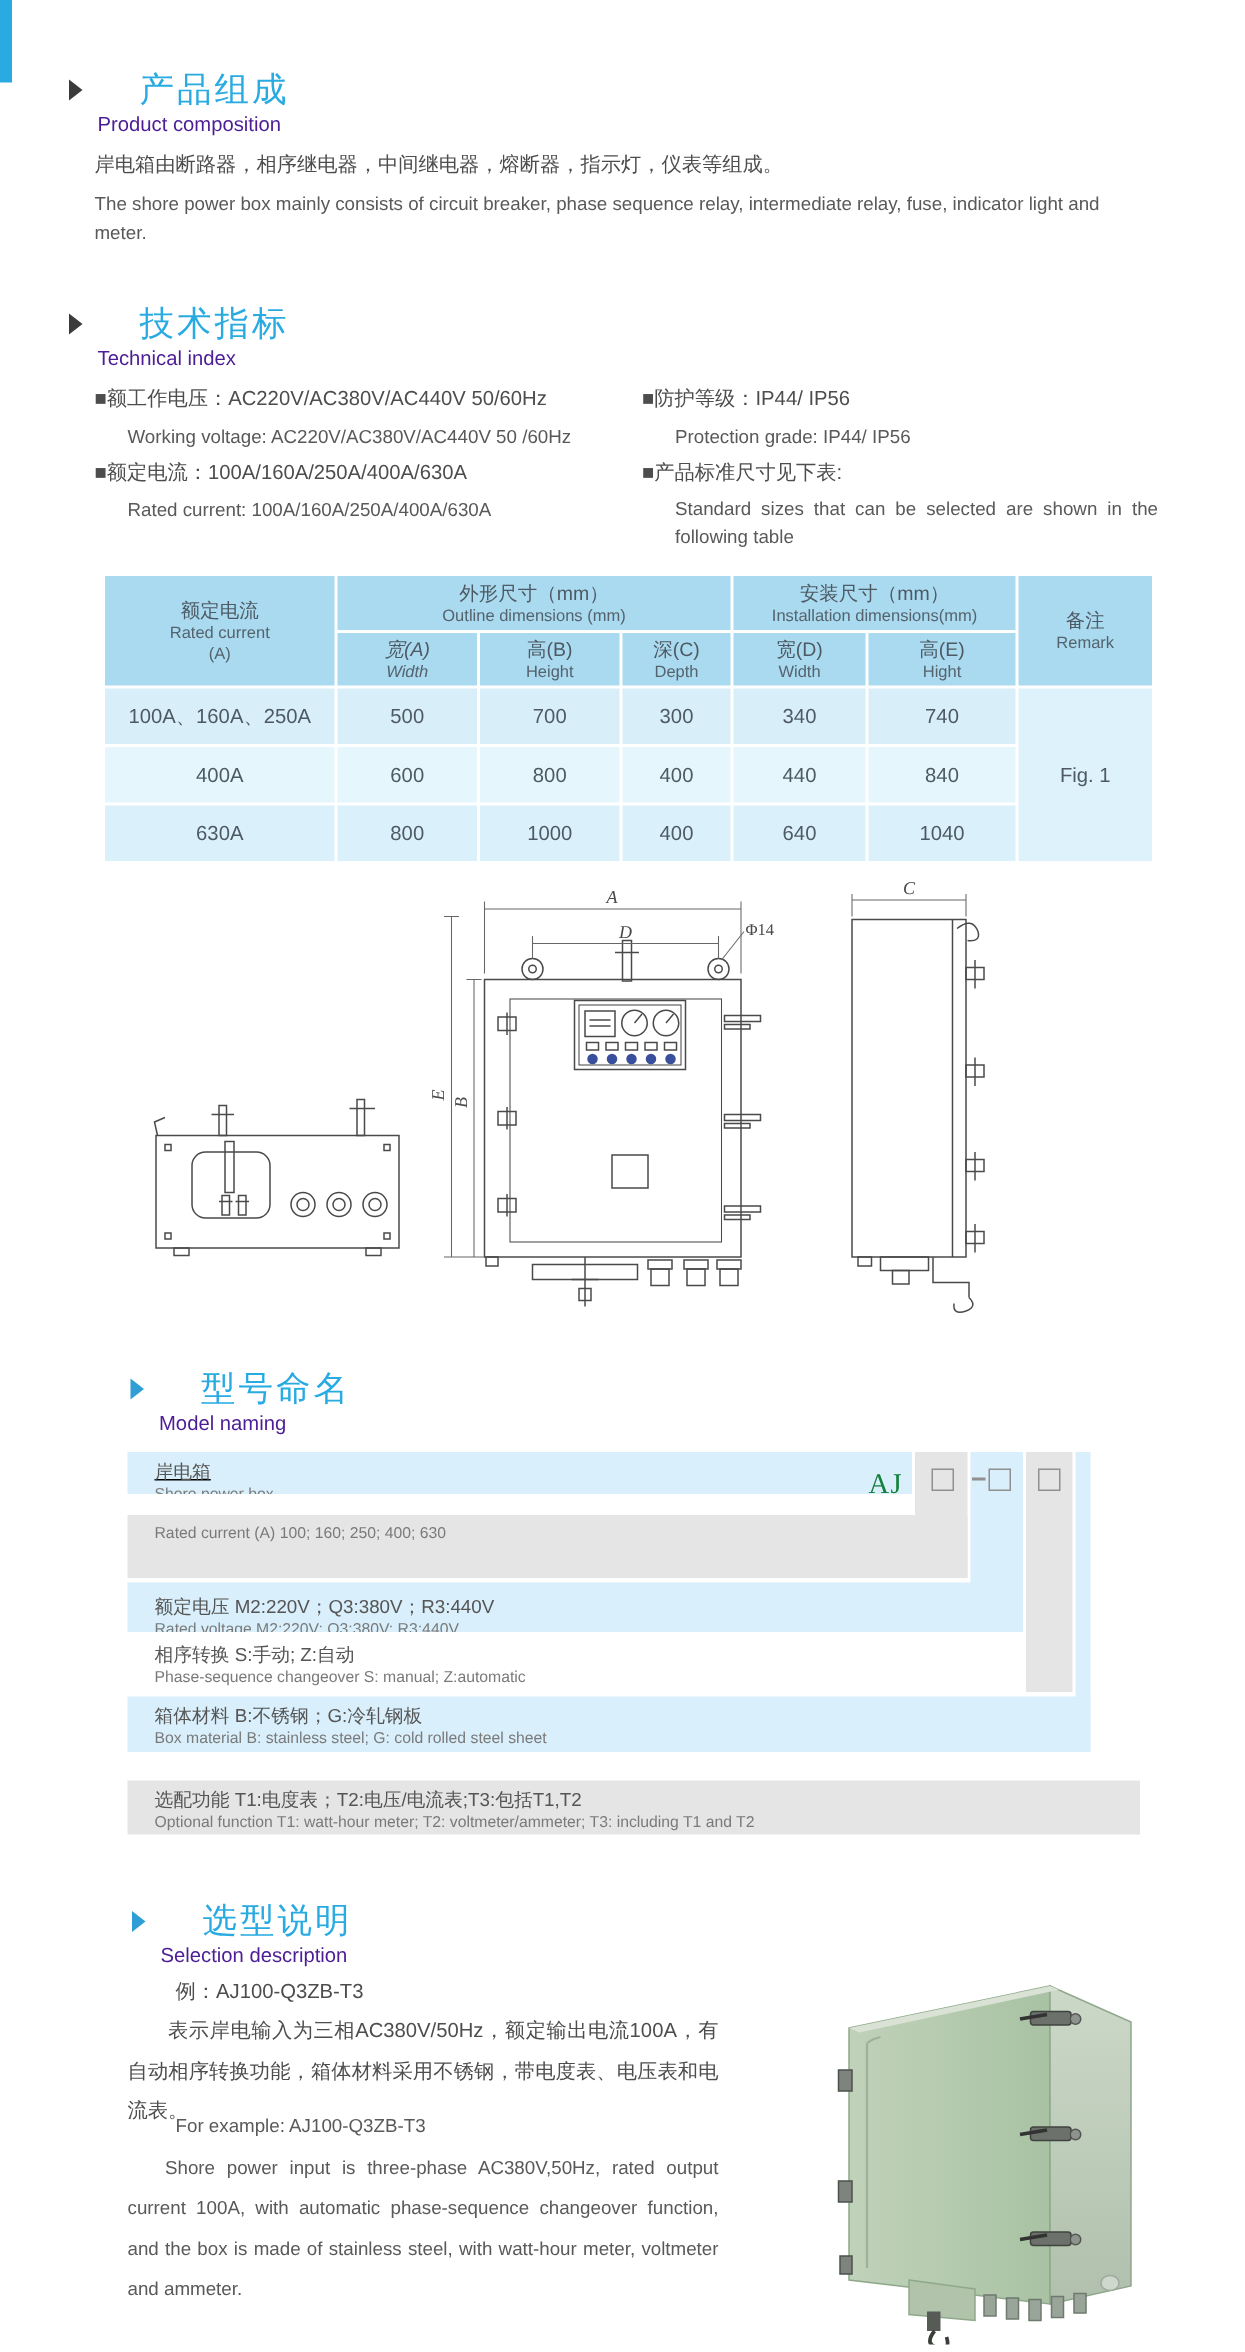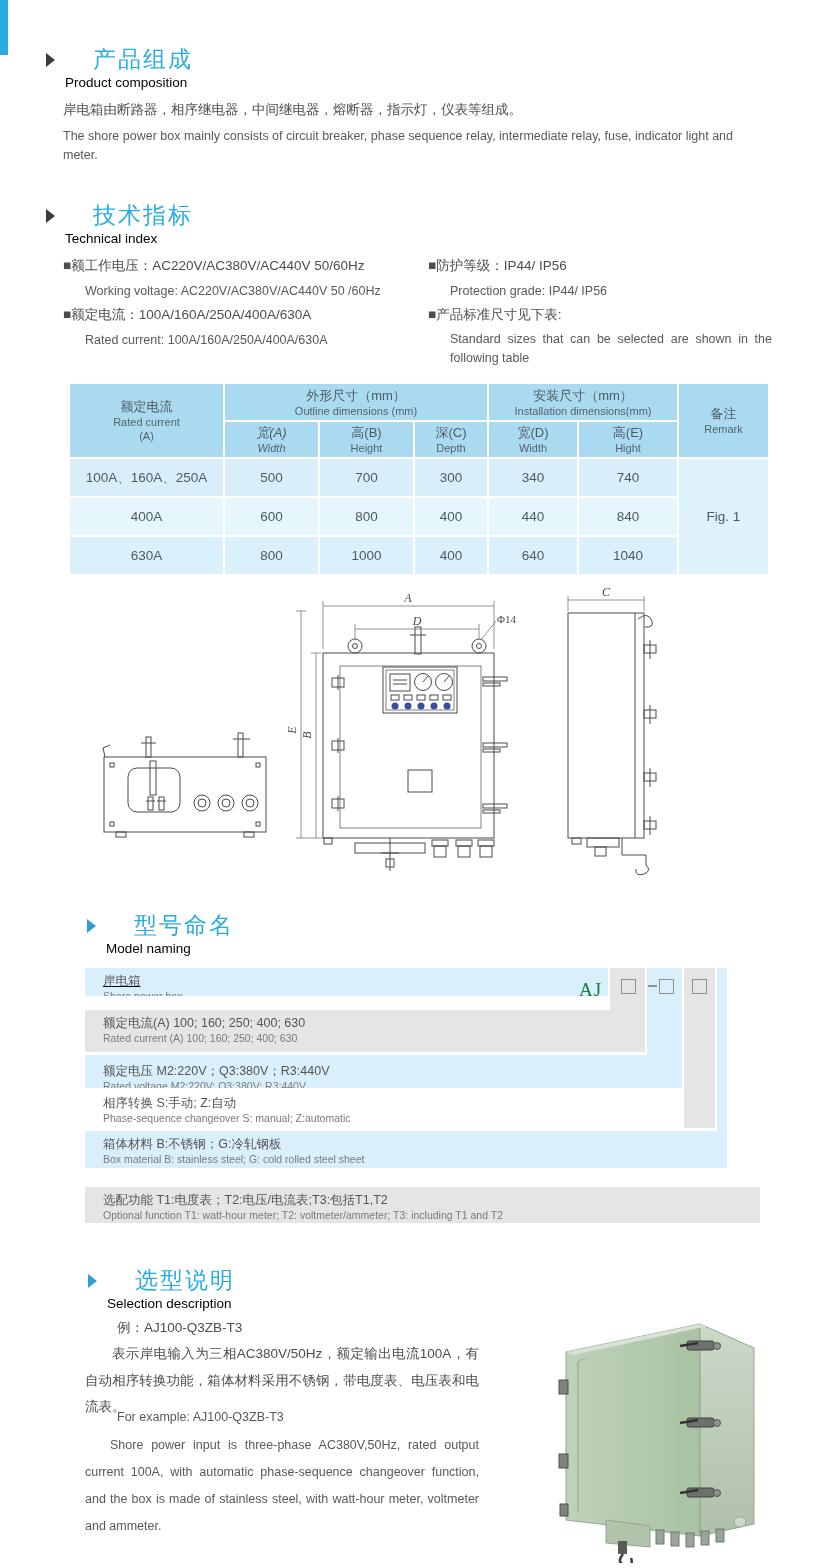--- a/index.html
+++ b/index.html
@@ -5,21 +5,21 @@
   html,body{margin:0;padding:0;background:#fff;}
   .page{position:relative;width:830px;height:1568px;background:#ffffff;overflow:hidden;
         font-family:"Liberation Sans","DejaVu Sans",sans-serif;}
   .abs{position:absolute;}
   
   .sec-head{position:absolute;display:flex;align-items:flex-start;}
   .tri{width:0;height:0;border-left:9px solid #3b3b3b;border-top:7px solid transparent;
        border-bottom:7px solid transparent;margin-top:7px;margin-right:10px;}
   .tri.blue{border-left-color:#2f9ed6;}
   .h-zh{color:#29abe2;font-size:23px;letter-spacing:2px;line-height:26px;margin-left:28px;}
-  .h-en{color:#000000;font-size:13.5px;margin-top:3px;}
+  .h-en{color:#4c1d95;font-size:13.5px;margin-top:3px;}
   
   .t-zh{font-size:13.5px;color:#4d4d4d;line-height:20px;}
   .t-en{font-size:12.5px;color:#595959;line-height:19px;}
   .just{text-align:justify;}
   
   table.size{border-collapse:separate;border-spacing:2px;}
   table.size th, table.size td{font-weight:normal;text-align:center;vertical-align:middle;
         color:#4e5a63;padding:0;}
   table.size th{background:#a9daf0;}
   .hz{font-size:13px;line-height:17px;}
@@ -296,21 +296,20 @@
     </div>
   </div>
 
   <div class="abs" style="left:85px;top:968px;width:675px;height:239px;">
 
     <div class="band blue-band" style="left:0;top:0;width:523px;height:28px;text-decoration:underline;">
       <div class="zh">岸电箱</div>
       <div class="en">Shore power box</div>
     </div>
     <div class="band gray-band" style="left:0;top:42px;width:560px;height:42px;">
-      <div class="zh">额定电流(A)  100; 160; 250; 400; 630</div>
       <div class="en">Rated current (A)  100; 160; 250; 400; 630</div>
     </div>
     <div class="band blue-band" style="left:0;top:87px;width:597px;height:33px;padding-top:8px;">
       <div class="zh">额定电压   M2:220V；Q3:380V；R3:440V</div>
       <div class="en">Rated voltage   M2:220V;  Q3:380V;  R3:440V</div>
     </div>
     <div class="band blue-band" style="left:0;top:163px;width:642px;height:37px;">
       <div class="zh">箱体材料   B:不锈钢；G:冷轧钢板</div>
       <div class="en">Box material   B: stainless steel; G: cold rolled steel sheet</div>
     </div>

